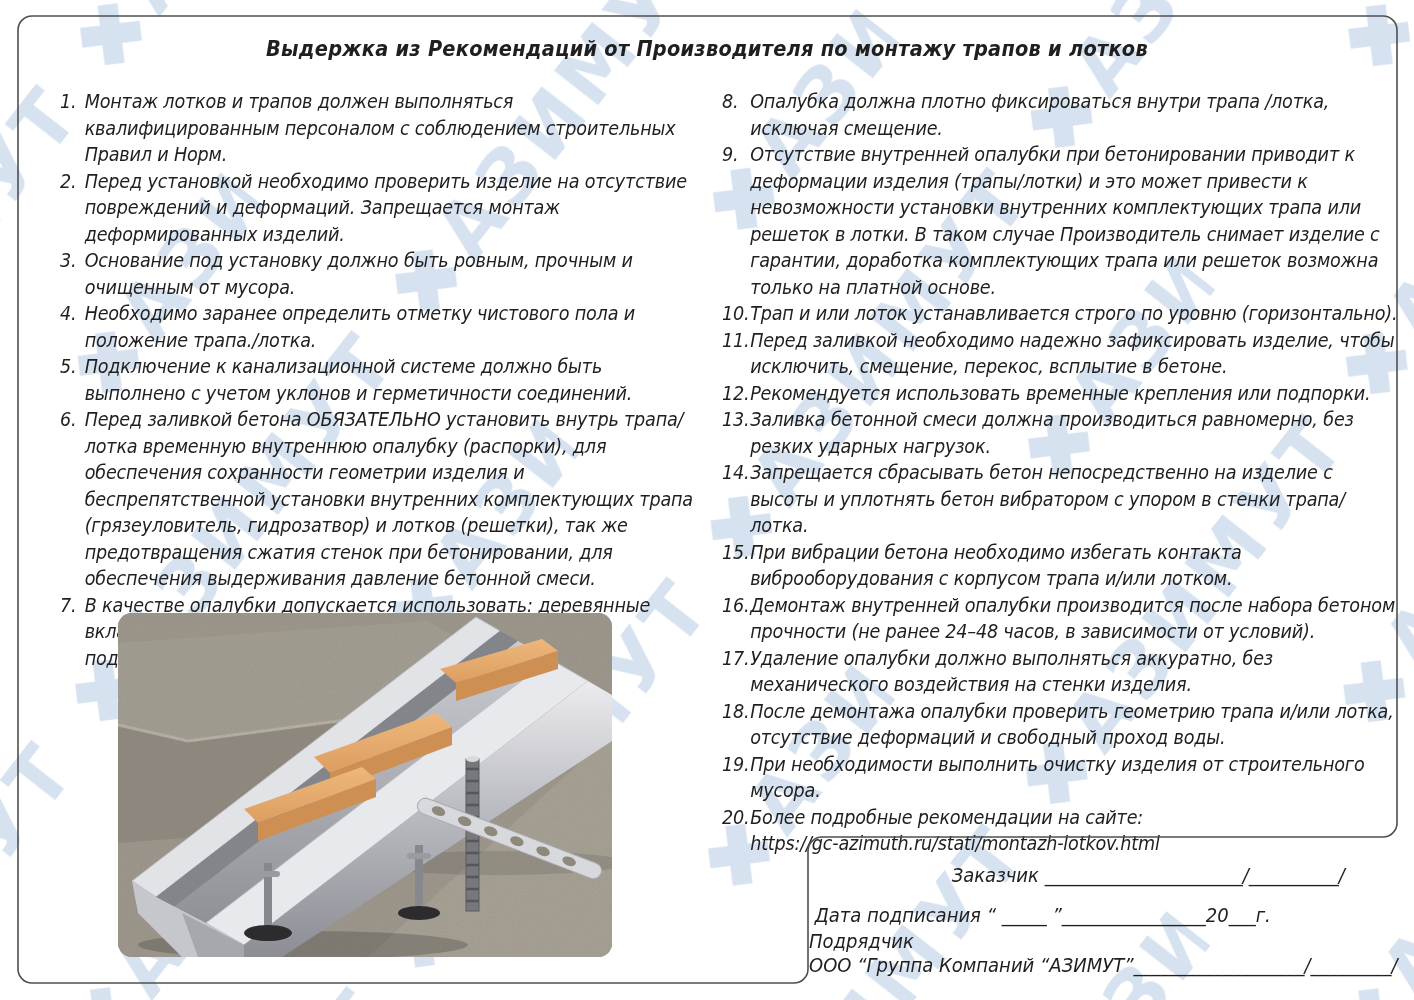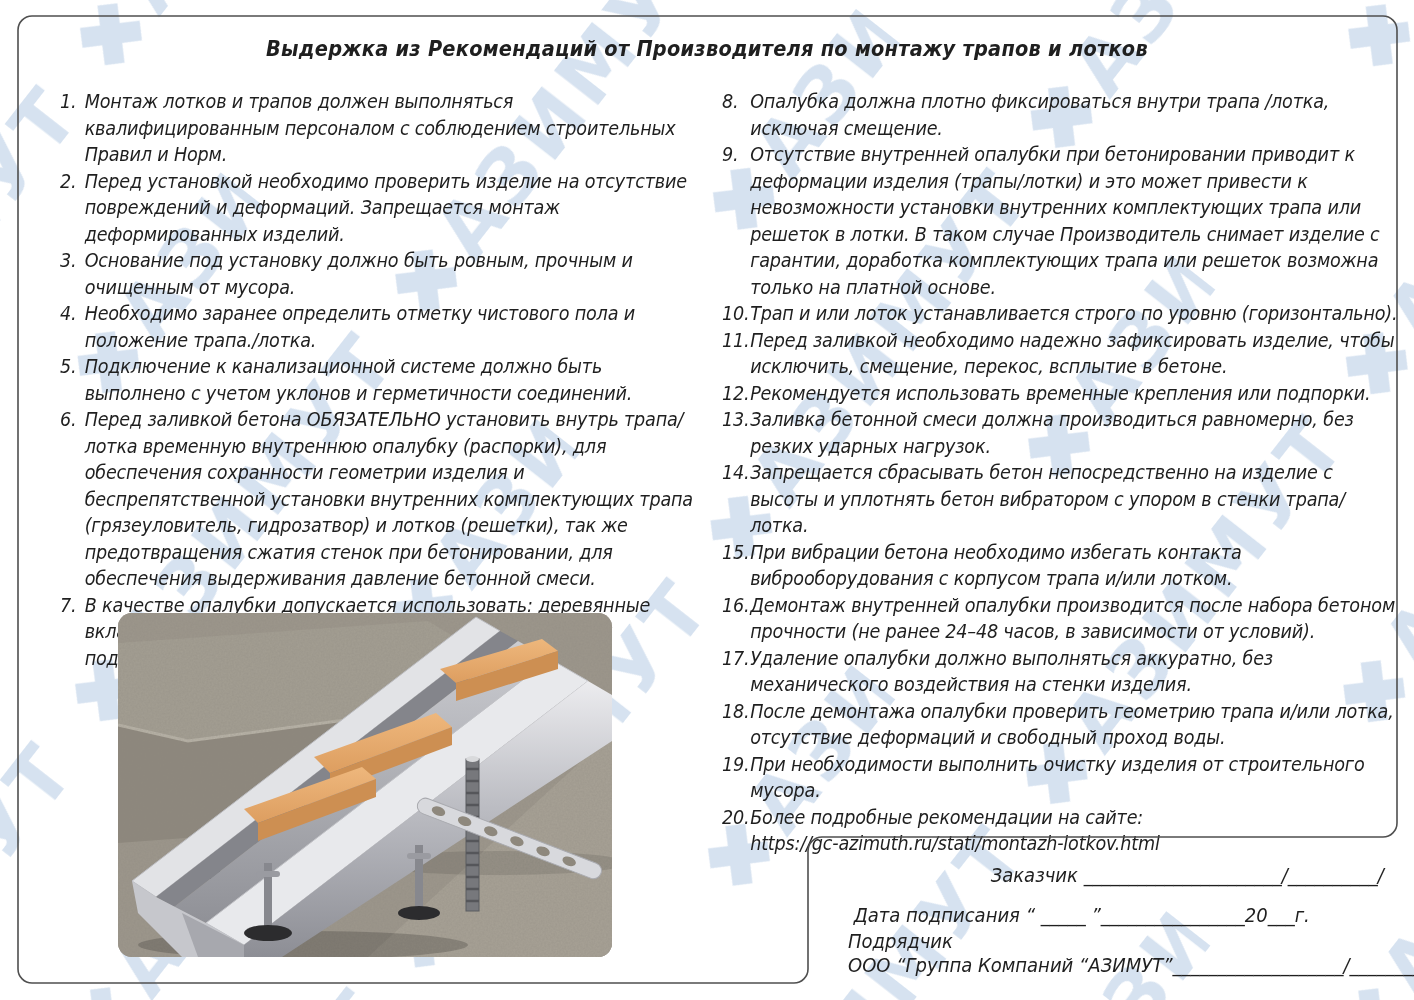--- a/index.html
+++ b/index.html
@@ -21,21 +21,21 @@
   .col-left{left:60px;top:88px;width:722px;}
   .col-right{left:722px;top:88px;width:768px;}
   .item{display:grid;grid-template-columns:32px 1fr;}
   .col-left .item{grid-template-columns:28px 1fr;}
   .num{text-align:left;}
   .txt{white-space:pre-line;}
   .photo{
     position:absolute;left:118px;top:613px;width:494px;height:344px;
     border-radius:14px;overflow:hidden;background:#9d978c;
   }
-  .sig{position:absolute;left:808px;top:837px;width:590px;height:148px;
+  .sig{position:absolute;left:769px;top:837px;width:590px;height:148px;
     font-style:italic;font-size:20px;}
   .sig .line{position:absolute;white-space:nowrap;transform:scaleX(.9);}
   .sig .r{transform-origin:right center;}
   .sig .l{transform-origin:left center;}
   .sig-customer{right:14px;top:26px;}
   .sig-date{right:88px;top:66px;}
   .sig-contractor-label{left:40px;top:92px;}
   .sig-contractor{left:40px;top:116px;}
 </style>
 </head>

